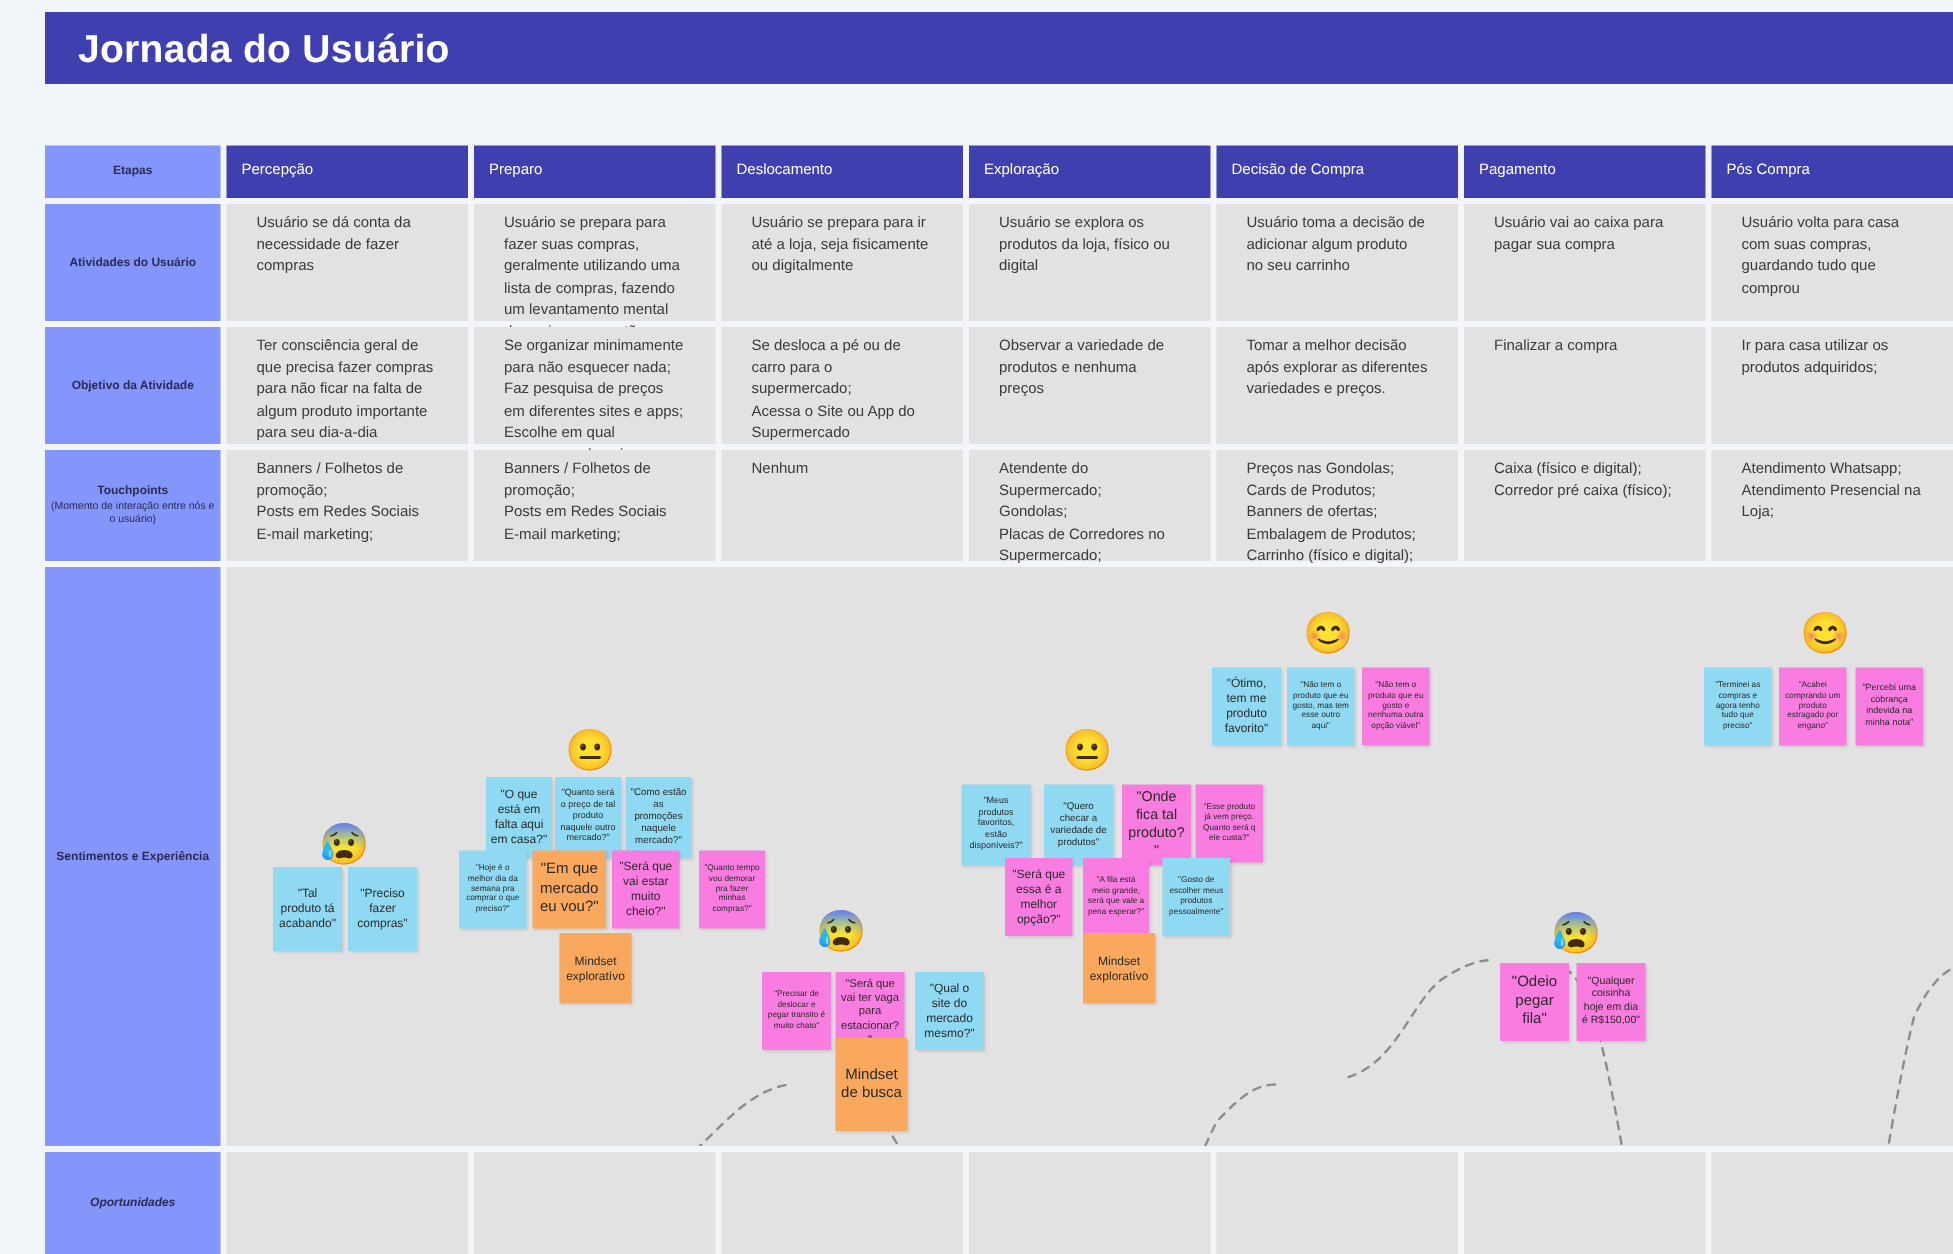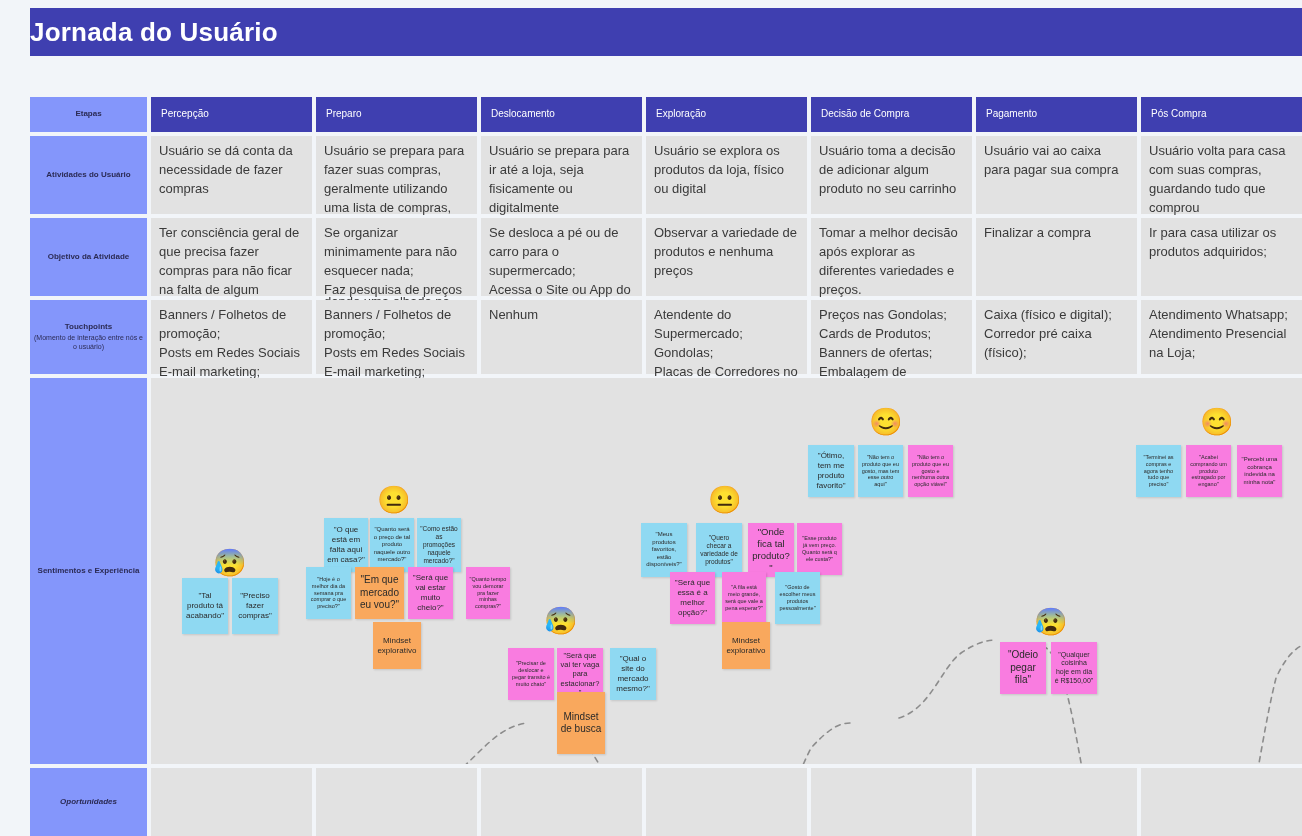--- a/index.html
+++ b/index.html
@@ -16,42 +16,43 @@
   .title-bar {
     position: absolute; left: 30px; top: 8px;
     width: 1272px; height: 48px;
     background: #3f3fb0;
     display: flex; align-items: center;
   }
   .title-bar .title-text {
     color: #ffffff;
     font-size: 26px;
     font-weight: bold;
+    padding-left: 22px;
     letter-spacing: 0.2px;
   }
 
   
   .grid { position: absolute; left: 30px; top: 97px; width: 1272px; }
   .row { display: flex; gap: 4px; margin-bottom: 4px; }
   .rowlabel {
     width: 117px; flex: 0 0 117px;
     background: #8496fb;
     color: #2b2b55;
     font-size: 8px; font-weight: bold;
     display: flex; flex-direction: column;
     align-items: center; justify-content: center;
     text-align: center; padding: 2px;
     line-height: 1.35;
   }
   .rowlabel .sub { font-weight: normal; font-size: 7px; }
   .cell {
     flex: 1 1 0; min-width: 0;
     background: #e2e2e2;
-    padding: 6px 8px;
-    font-size: 13px;
+    padding: 6px 20px;
+    font-size: 10px;
     color: #3a3a3a;
     line-height: 1.45;
     white-space: pre-line;
   }
   .cell.head {
     background: #3f3fb0;
     color: #ffffff;
     font-size: 10px;
     padding: 8px 10px;
     display: flex; align-items: center;

